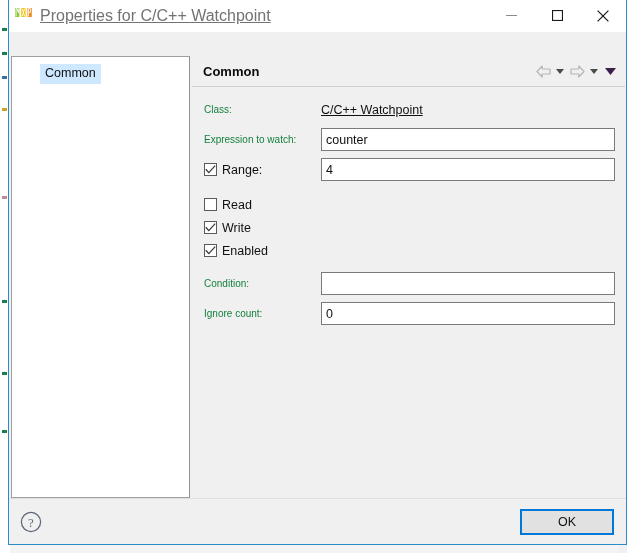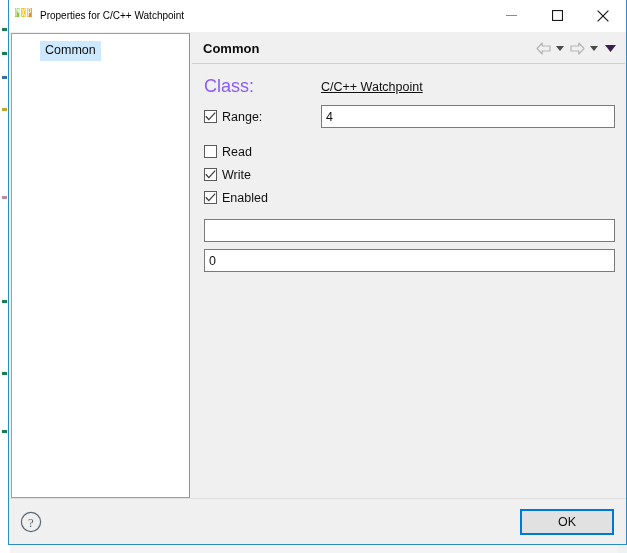--- a/index.html
+++ b/index.html
@@ -64,37 +64,38 @@
     border-bottom: 1px solid #ffffff;
     position: relative;
   }
   #title-icon {
     width: 17px; height: 15px;
     margin-left: 6px; margin-right: 8px;
     display: flex; align-items: flex-start;
     flex: 0 0 auto;
   }
   #title-text {
-    font-size: 10px; color: #000000;
+    font-size: 16px; color: #737373;
     line-height: 32px;
     flex: 1 1 auto;
-    white-space: nowrap; overflow: hidden;
+    white-space: nowrap; overflow: hidden; text-decoration: underline;
   }
   .wincontrol {
     width: 46px; height: 31px;
     display: flex; align-items: center; justify-content: center;
     flex: 0 0 46px;
   }
 
   
   #dlg-body {
     flex: 1 1 auto;
     display: flex;
     position: relative;
     background: #f0f0f0;
+    margin-top: 23px;
   }
   #sidebar {
     width: 179px; flex: 0 0 179px;
     background: #ffffff;
     border: 1px solid #a0a0a0;
     border-right: 1px solid #919191;
     margin: 1px 0 0 2px;
     padding-top: 6px;
     overflow: hidden;
   }
@@ -145,21 +146,21 @@
     overflow: hidden;
   }
   .row {
     display: flex; align-items: center;
     height: 23px;
     margin-bottom: 7px;
   }
   .row.tight { height: 21px; margin-bottom: 2px; }
   .label {
     width: 117px; flex: 0 0 117px;
-    font-size: 18px; color: #8b5cf6;
+    font-size: 10px; color: #15803d;
     white-space: nowrap;
   }
   .readonly-val {
     font-size: 12.5px; color: #101010;
     white-space: nowrap;
     text-decoration: underline;
   }
   .textinput {
     flex: 1 1 auto;
     height: 23px;
@@ -322,20 +323,24 @@
         </div>
       </div>
 
       <div id="form">
 
         <div class="row">
           <div class="label">Class:</div>
           <div class="readonly-val">C/C++ Watchpoint</div>
         </div>
 
+        <div class="row">
+          <div class="label">Expression to watch:</div>
+          <input class="textinput" type="text" value="counter" style="">
+        </div>
 
         <div class="row">
           <div class="cb-label-wrap">
             <span class="checkbox">
               <svg width="11" height="9" viewBox="0 0 11 9">
                 <path d="M0.8 4.2 L3.8 7.6 L10.2 0.6" fill="none" stroke="#3c3c3c" stroke-width="1.3"></path>
               </svg>
             </span>
             <span class="cb-text">Range:</span>
           </div>
@@ -369,24 +374,26 @@
                 <path d="M0.8 4.2 L3.8 7.6 L10.2 0.6" fill="none" stroke="#3c3c3c" stroke-width="1.3"></path>
               </svg>
             </span>
             <span class="cb-text">Enabled</span>
           </div>
         </div>
 
         <div style="height:9px;"></div>
 
         <div class="row">
+          <div class="label">Condition:</div>
           <input class="textinput" type="text" value="" style="">
         </div>
 
         <div class="row">
+          <div class="label">Ignore count:</div>
           <input class="textinput" type="text" value="0" style="">
         </div>
 
       </div>
     </div>
   </div>
 
   <div id="bottombar">
     <div id="help-btn">
       <svg width="22" height="22" viewBox="0 0 22 22">

